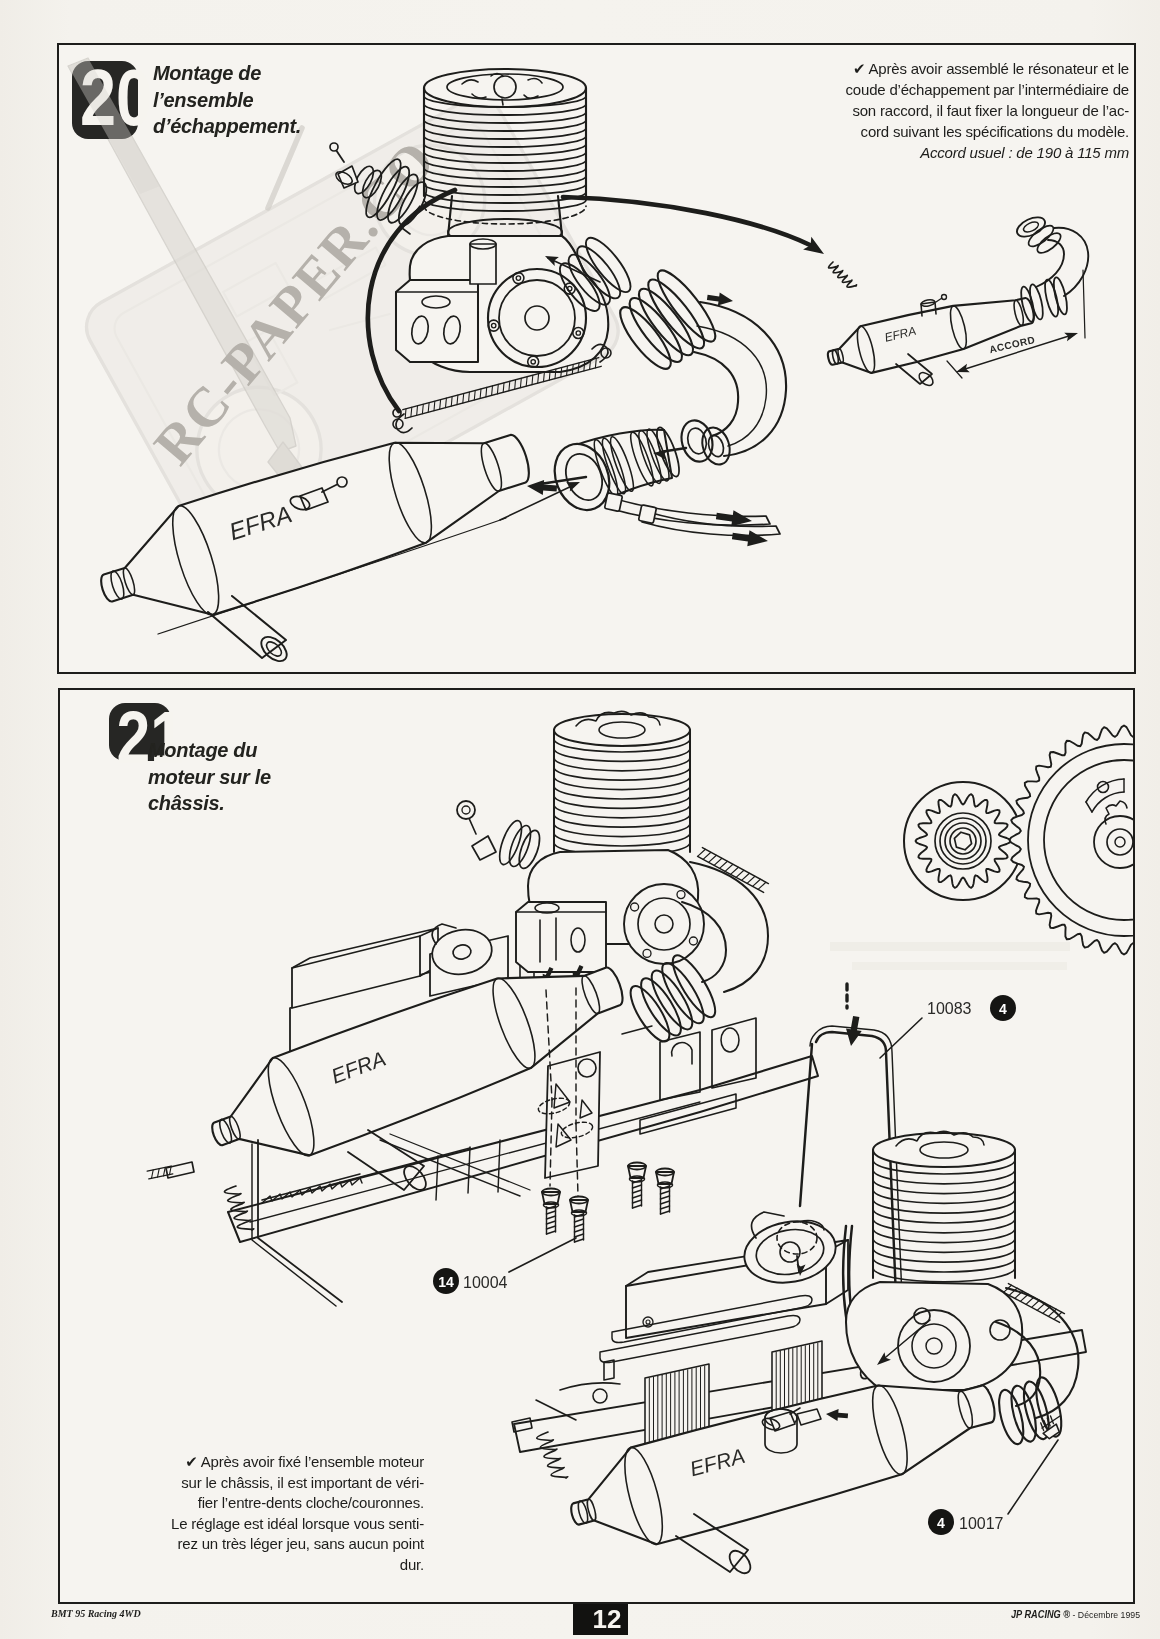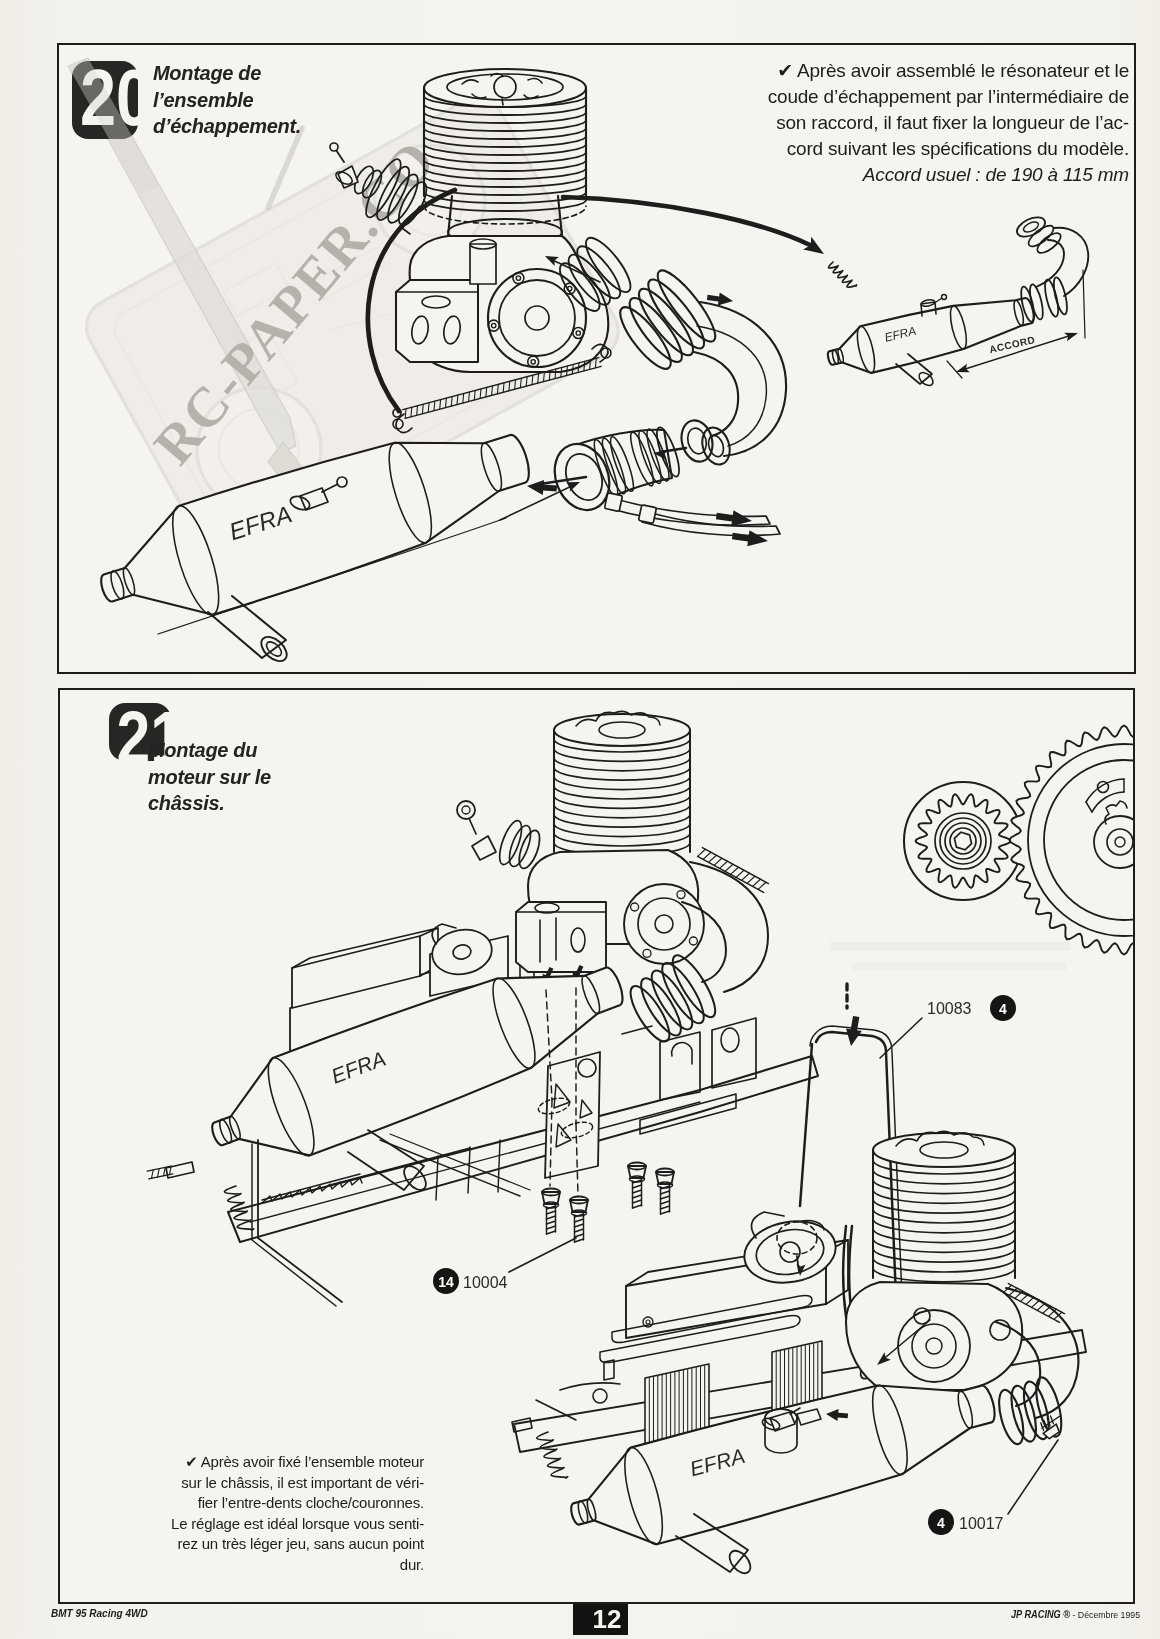--- a/index.html
+++ b/index.html
@@ -2,21 +2,21 @@
 <html><head>
 <meta charset="utf-8">
 <style>
   html,body{margin:0;padding:0;-webkit-font-smoothing:antialiased;}
   body{width:1160px;height:1639px;background:linear-gradient(90deg,#f0ede7 0%,#f4f2ed 6%,#f5f3ee 50%,#f4f2ed 94%,#f1eee8 100%);font-family:"Liberation Sans",sans-serif;position:relative;overflow:hidden;}
   .box{position:absolute;border:2.5px solid #1d1d1b;background:#f6f4f0;}
   #box1{left:57px;top:43px;width:1075px;height:627px;}
   #box2{left:58px;top:688px;width:1073px;height:912px;}
   .badge{position:absolute;background:#262624;border-radius:16px;color:#f6f4ef;font-family:Liberation Sans, sans-serif;font-weight:bold;text-align:center;z-index:5;}
   .title{position:absolute;font-weight:bold;font-style:italic;color:#23231f;font-size:20px;line-height:26.5px;letter-spacing:-0.3px;z-index:5;}
-  .para{position:absolute;color:#1d1d1b;font-size:19px;line-height:26px;text-align:right;letter-spacing:-0.2px;z-index:5;}
+  .para{position:absolute;color:#1d1d1b;font-size:15px;line-height:21px;text-align:right;letter-spacing:-0.2px;z-index:5;}
   svg{position:absolute;left:0;top:0;}
 </style>
 </head>
 <body>
 <div id="box1" class="box"></div>
 <div id="box2" class="box"></div>
 
 <svg width="1160" height="1639" viewBox="0 0 1160 1639" fill="none" stroke="#1d1d1b" stroke-width="1.7" stroke-linecap="round" stroke-linejoin="round">
 <g opacity="0.85">
       <g opacity="0.55" transform="rotate(-29 330 330)">
@@ -565,18 +565,18 @@
 
 <div class="para" style="left:60px;top:1452px;width:348px;font-size:15px;line-height:20.5px;padding-left:16px;">
 ✔ Après avoir fixé l’ensemble moteur<br>
 sur le châssis, il est important de véri-<br>
 fier l’entre-dents cloche/couronnes.<br>
 Le réglage est idéal lorsque vous senti-<br>
 rez un très léger jeu, sans aucun point<br>
 dur.
 </div>
 
-<div style="position:absolute;left:51px;top:1608px;font-size:10px;font-weight:bold;font-style:italic;color:#1d1d1b;white-space:nowrap;">BMT 95 Racing 4WD</div>
+<div style="position:absolute;left:51px;top:1608px;font-size:10px;font-weight:bold;font-style:italic;color:#1d1d1b;white-space:nowrap;font-family:Liberation Serif, serif;">BMT 95 Racing 4WD</div>
 <div style="position:absolute;left:573px;top:1604px;width:42px;height:31px;background:#121210;color:#f6f4ef;font-weight:bold;font-size:26px;text-align:center;line-height:30px;padding-left:13px;">12</div>
 <div style="position:absolute;left:1011px;top:1609px;font-size:10px;color:#1d1d1b;white-space:nowrap;transform:scaleX(0.92);transform-origin:0 0;"><b><i>JP RACING ®</i></b><span style="font-size:9.5px;"> - Décembre 1995</span></div>
 <svg width="1160" height="1639" viewBox="0 0 1160 1639" style="z-index:9;pointer-events:none;">
     <polygon points="68,66 88,58 160,186 140,194" fill="#d8d5cf" opacity="0.38"></polygon>
   </svg>
 
 </body></html>

